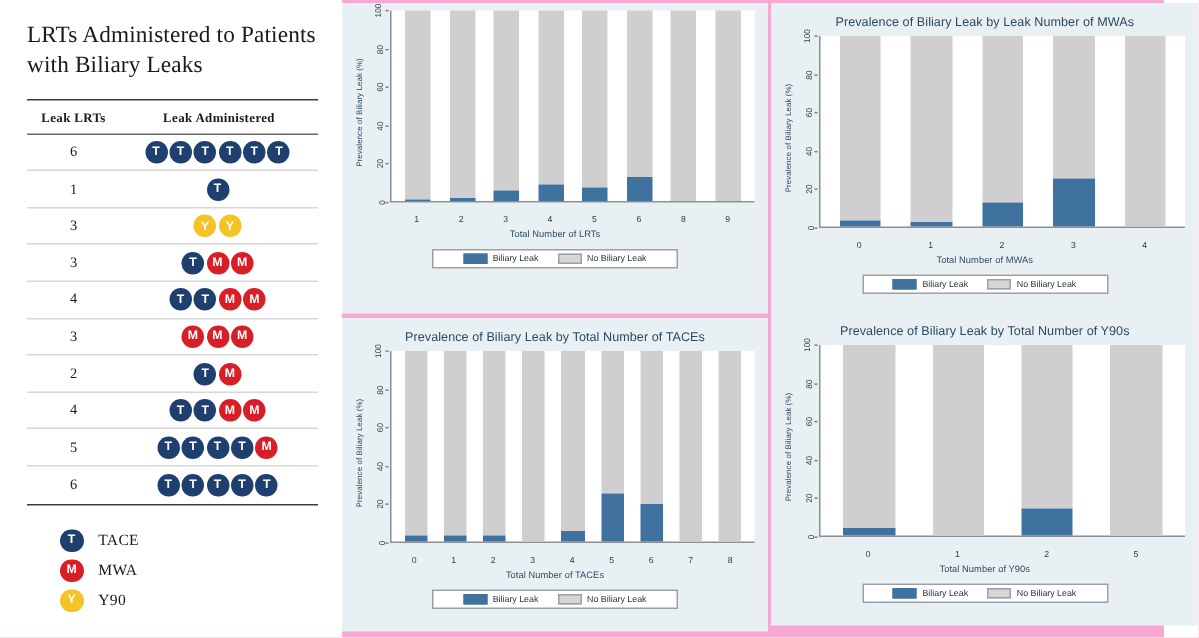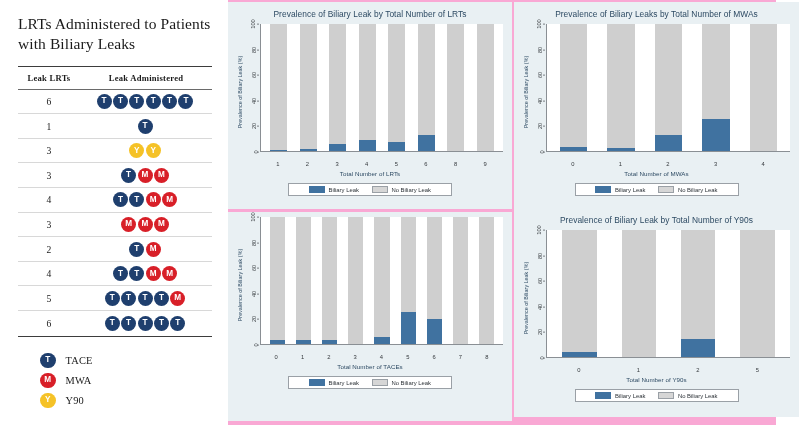--- a/index.html
+++ b/index.html
@@ -374,21 +374,20 @@
           <span class="leg-label">MWA</span>
         </div>
         <div class="leg-row">
           <span class="tok Y90" style="background: rgb(245, 194, 39);">Y</span>
           <span class="leg-label">Y90</span>
         </div>
       </div>
   </div>
 
   <div class="panel" id="panel-lrt">
-      <div class="chart-title">Prevalence of Biliary Leak by Total Number of LRTs</div>
       <div class="plot-wrap">
         <div class="ylab">
           <span>Prevalence of Biliary Leak (%)</span>
         </div>
         <div class="yticks">
           <div class="ytick" style="top: 128px;"><i>0</i></div>
           <div class="ytickmark" style="top: 128px;"></div>
           <div class="ytick" style="top: 102.4px;"><i>20</i></div>
           <div class="ytickmark" style="top: 102.4px;"></div>
           <div class="ytick" style="top: 76.8px;"><i>40</i></div>
@@ -471,21 +470,21 @@
           <div class="lg-sw leak"></div>
           <div class="lg-txt">Biliary Leak</div>
         </div>
         <div class="lg-item">
           <div class="lg-sw noleak"></div>
           <div class="lg-txt">No Biliary Leak</div>
         </div>
       </div>
     </div>
   <div class="panel" id="panel-mwa">
-      <div class="chart-title">Prevalence of Biliary Leaks by Total Number of MWAs</div>
+      <div class="chart-title">Prevalence of Biliary Leak by Leak Number of MWAs</div>
       <div class="plot-wrap">
         <div class="ylab">
           <span>Prevalence of Biliary Leak (%)</span>
         </div>
         <div class="yticks">
           <div class="ytick" style="top: 128px;"><i>0</i></div>
           <div class="ytickmark" style="top: 128px;"></div>
           <div class="ytick" style="top: 102.4px;"><i>20</i></div>
           <div class="ytickmark" style="top: 102.4px;"></div>
           <div class="ytick" style="top: 76.8px;"><i>40</i></div>
@@ -547,20 +546,21 @@
           <div class="lg-sw leak"></div>
           <div class="lg-txt">Biliary Leak</div>
         </div>
         <div class="lg-item">
           <div class="lg-sw noleak"></div>
           <div class="lg-txt">No Biliary Leak</div>
         </div>
       </div>
     </div>
   <div class="panel" id="panel-tace">
+      <div class="chart-title">Prevalence of Biliary Leak by Total Number of TACEs</div>
       <div class="plot-wrap">
         <div class="ylab">
           <span>Prevalence of Biliary Leak (%)</span>
         </div>
         <div class="yticks">
           <div class="ytick" style="top: 128px;"><i>0</i></div>
           <div class="ytickmark" style="top: 128px;"></div>
           <div class="ytick" style="top: 102.4px;"><i>20</i></div>
           <div class="ytickmark" style="top: 102.4px;"></div>
           <div class="ytick" style="top: 76.8px;"><i>40</i></div>

